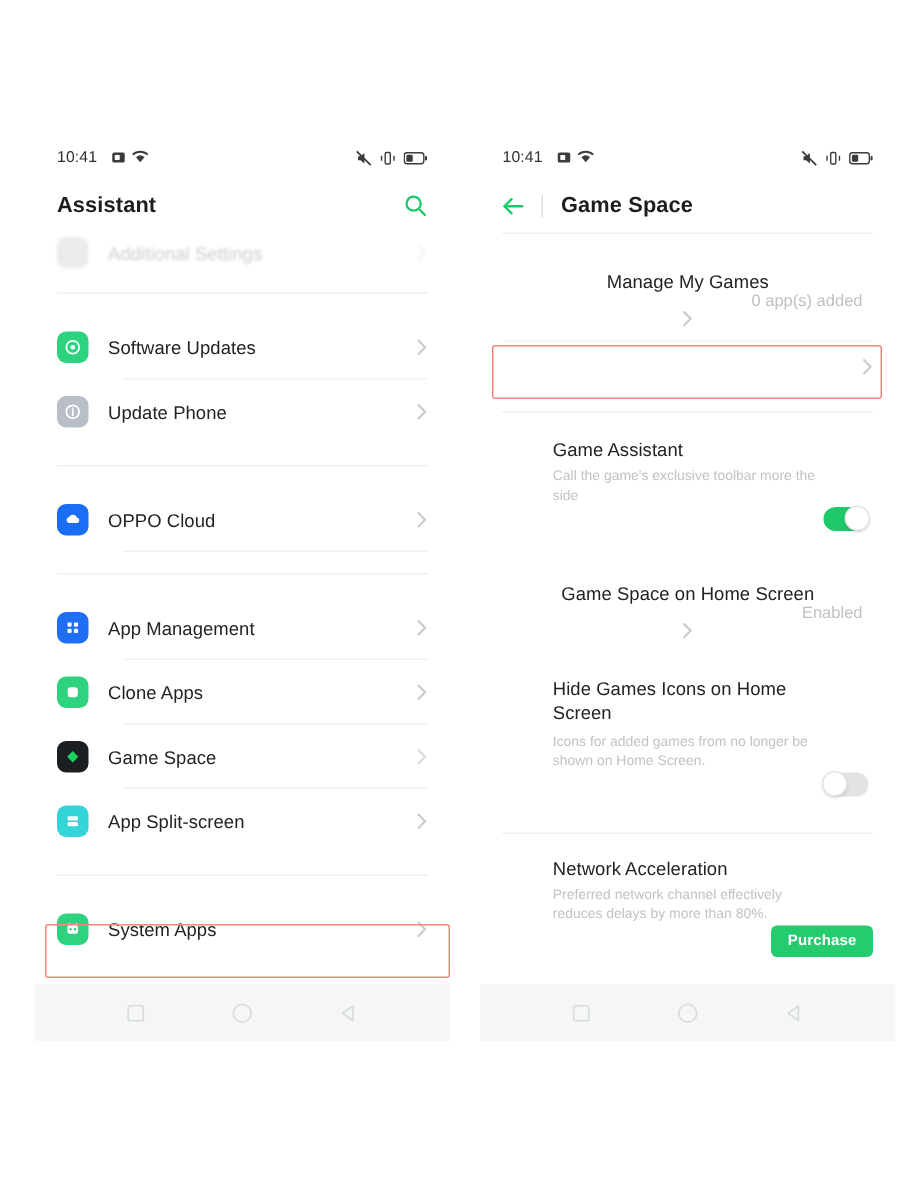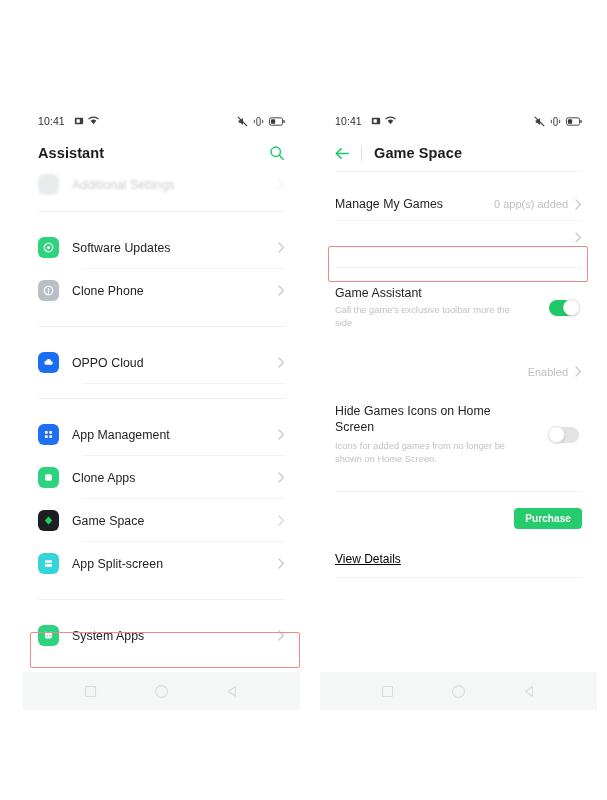--- a/index.html
+++ b/index.html
@@ -11,21 +11,20 @@
   }
   .page { position: relative; width: 607px; height: 800px; background:#fff; }
 
   .phone {
     position: absolute;
     top: 92px;
     width: 277px;
     height: 602px;
     background: #ffffff;
     overflow: hidden;
-    margin-top: 16px;
   }
   .phone-left  { left: 23px; }
   .phone-right { left: 320px; }
 
   
   .statusbar {
     height: 26px;
     display: flex; align-items: center;
     padding: 0 15px;
     font-size: 10.5px; color: #3b3b3b;
@@ -93,21 +92,21 @@
     position: relative; overflow:hidden;
   }
   .fade-row .appicon { background:#b9c0c6; }
   .fade-row .row-label { color:#555; }
 
   
   .prow {
     position: relative;
     padding: 11px 0 10px 0;
   }
-  .prow-main { display:flex; align-items:center; }
+  .prow-main { display:flex; align-items:center;flex-direction:column; }
   .prow-title {
     font-size: 12.3px; color:#232323; font-weight:400; letter-spacing:.05px;
   }
   .prow-title.wrap { max-width: 160px; line-height: 1.3; }
   .prow-sub {
     font-size: 9.3px; color:#c2c2c2; margin-top: 4px; line-height: 1.45;
     max-width: 180px;
   }
   .prow-value { margin-left:auto; font-size:11px; color:#c0c0c0; margin-right:7px; }
   .prow .sep2 { position:absolute; left:0; right:0; bottom:0; height:1px; background:#f2f2f2; }
@@ -251,21 +250,21 @@
             </span>
             <span class="sep"></span>
           </div>
           <div class="row no-sep">
             <span class="appicon" style="background:#b9bfc6">
               <svg width="13" height="13" viewBox="0 0 14 14">
                   <circle cx="7" cy="7" r="4.6" stroke="#fff" stroke-width="1.3" fill="none"></circle>
                   <path d="M7 4.6v.3M7 6.3v3.2" stroke="#fff" stroke-width="1.3" stroke-linecap="round"></path>
                 </svg>
             </span>
-            <span class="row-label">Clone Phone</span>
+            <span class="row-label">Update Phone</span>
             <span class="chev">
               <svg width="7" height="11" viewBox="0 0 7 11">
                   <path d="M1 1l4.4 4.5L1 10" stroke="#c9c9c9" stroke-width="1.3" fill="none" stroke-linecap="round"></path>
                 </svg>
             </span>
           </div>
         </div>
 
         <div class="group-gap"></div>
         <div class="group-rule"></div>
@@ -498,20 +497,21 @@
             <span class="toggle on" style="margin-left:auto;margin-right:3px">
               <span class="knob"></span>
             </span>
           </div>
         </div>
 
         <div class="group-gap"></div>
 
         <div class="prow">
           <div class="prow-main">
+            <span class="prow-title">Game Space on Home Screen</span>
             <span class="prow-value">Enabled</span>
             <span class="ic">
               <svg width="7" height="11" viewBox="0 0 7 11">
                   <path d="M1 1l4.4 4.5L1 10" stroke="#c9c9c9" stroke-width="1.3" fill="none" stroke-linecap="round"></path>
                 </svg>
             </span>
           </div>
         </div>
 
         <div class="group-gap"></div>
@@ -527,20 +527,24 @@
             </span>
           </div>
         </div>
 
         <div class="group-gap"></div>
         <div class="group-rule"></div>
         <div class="group-gap"></div>
 
         <div class="prow" style="padding-top:2px">
           <div class="prow-main">
+            <div>
+              <div class="prow-title">Network Acceleration</div>
+              <div class="prow-sub">Preferred network channel effectively reduces delays by more than 80%.</div>
+            </div>
             <button class="purchase-btn" style="margin-left:auto">Purchase</button>
           </div>
         </div>
 
         <div class="view-details">View Details<span class="sep2"></span></div>
 
       </div>
 
       <div class="hl hl-right"></div>
     </div>

